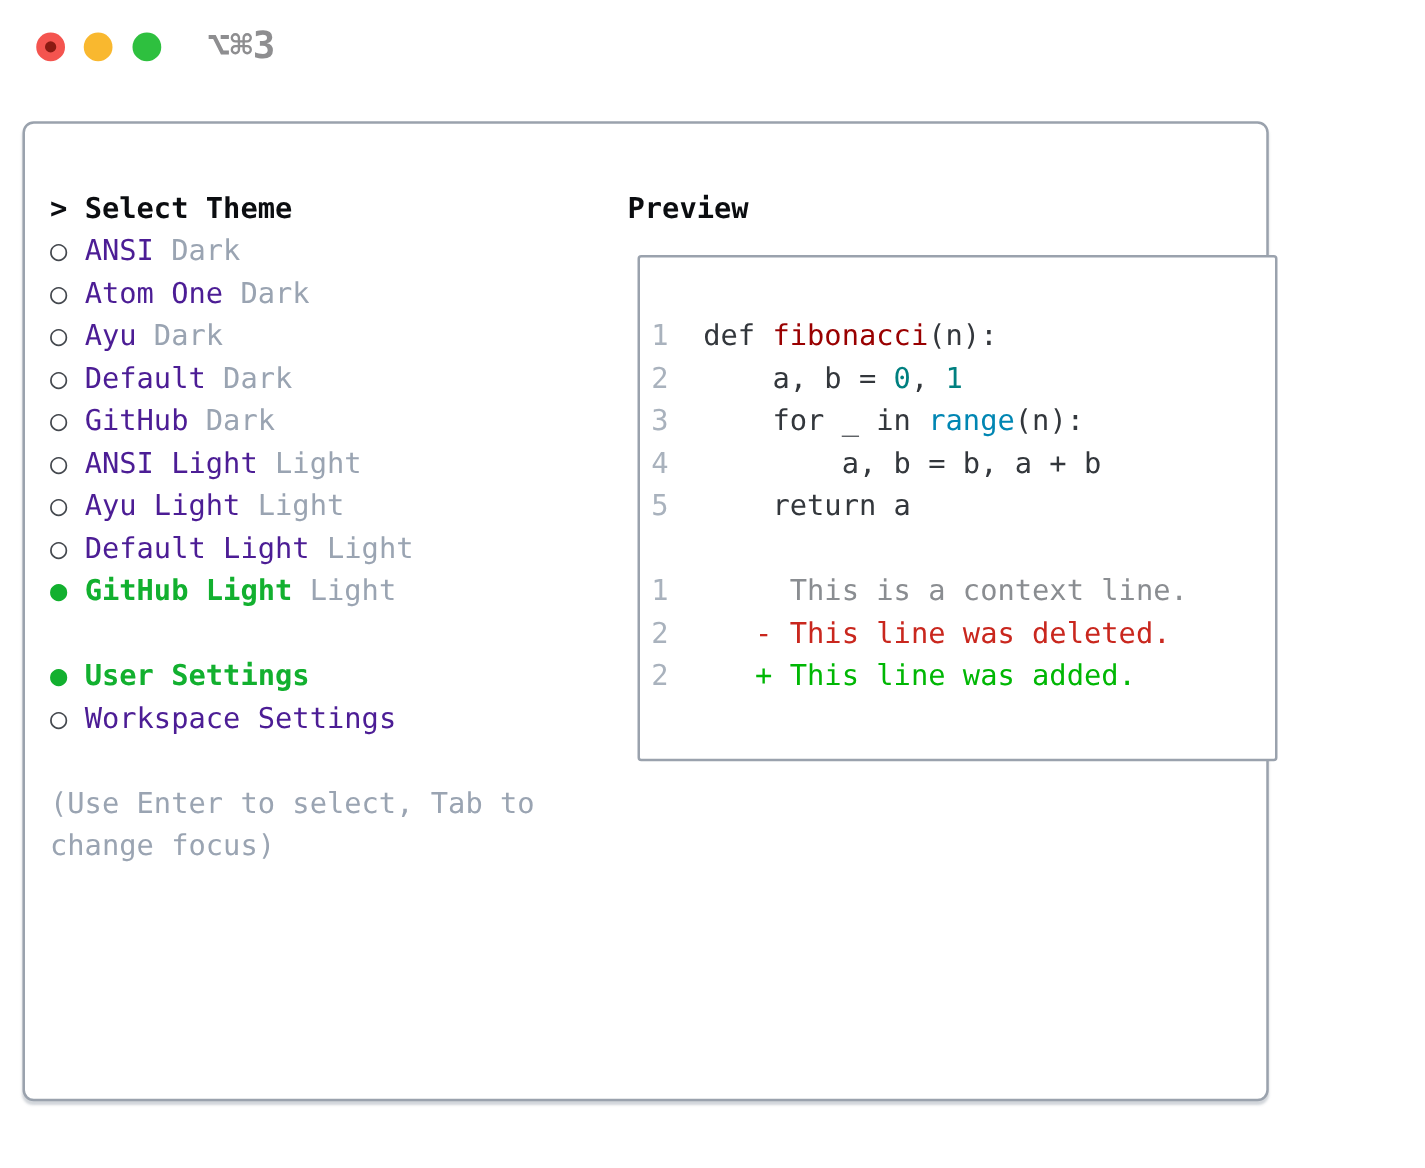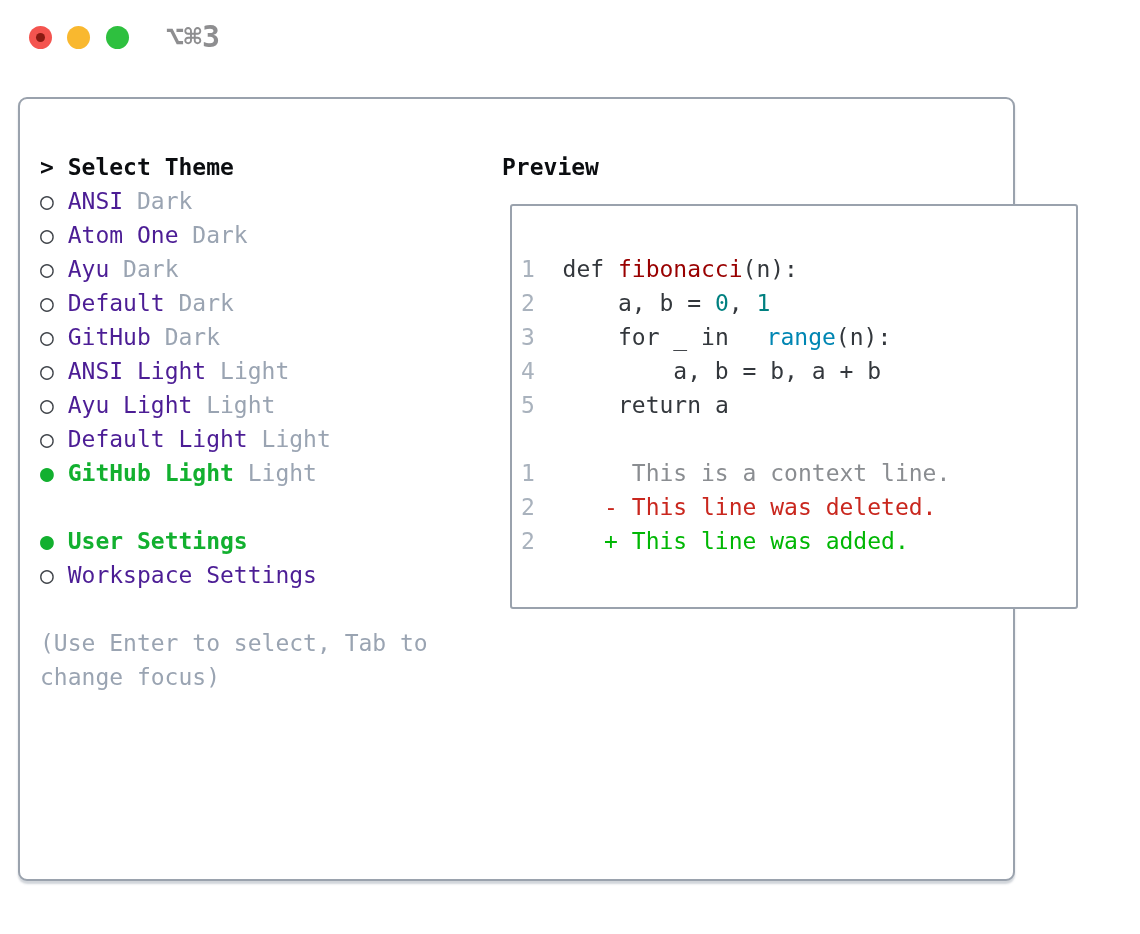--- a/index.html
+++ b/index.html
@@ -25,30 +25,30 @@
   .bullet.sel{color:var(--selection-green);}
   .name{color:#4c1d95;}
   .name.sel{color:var(--selection-green);font-weight:bold;}
   .variant{color:var(--muted-gray);margin-left:1ch;}
   .subheader{padding-left:2ch;color:#17191d;}
   .help-row{color:var(--muted-gray);}
   .blank-row{height:34px;}
 
   .preview-title{position:absolute;left:482px;top:51px;height:34px;line-height:34px;
                  font-size:23px;font-weight:bold;color:#0b0d10;}
-  .preview-box{position:absolute;left:490px;top:105px;width:568px;height:405px;box-sizing:border-box;
+  .preview-box{position:absolute;left:490px;top:105px;width:512px;height:405px;box-sizing:border-box;
                background:#fff;border:2px solid var(--border-gray);border-radius:3px;overflow:hidden;}
   #code{margin:0;padding:46px 8px 0 9px;font-family:inherit;font-size:23px;line-height:34px;}
   .code-line{height:34px;line-height:34px;white-space:pre;}
   .ln{color:var(--line-number-gray);margin-right:2ch;}
   .c-plain{color:var(--text-dark);}
   .c-keyword{color:var(--text-dark);}
   .c-title{color:var(--function-red);}
   .c-number{color:var(--number-teal);}
-  .c-builtin{color:var(--builtin-blue);margin-left:24px;}
+  .c-builtin{color:var(--builtin-blue);}
   .c-context{color:var(--context-gray);}
   .c-deletion{color:var(--deletion-red);}
   .c-addition{color:var(--addition-green);}
 </style>
 </head>
 <body>
 
 <div class="window">
   <div class="titlebar">
     <span class="light light-red"></span>

